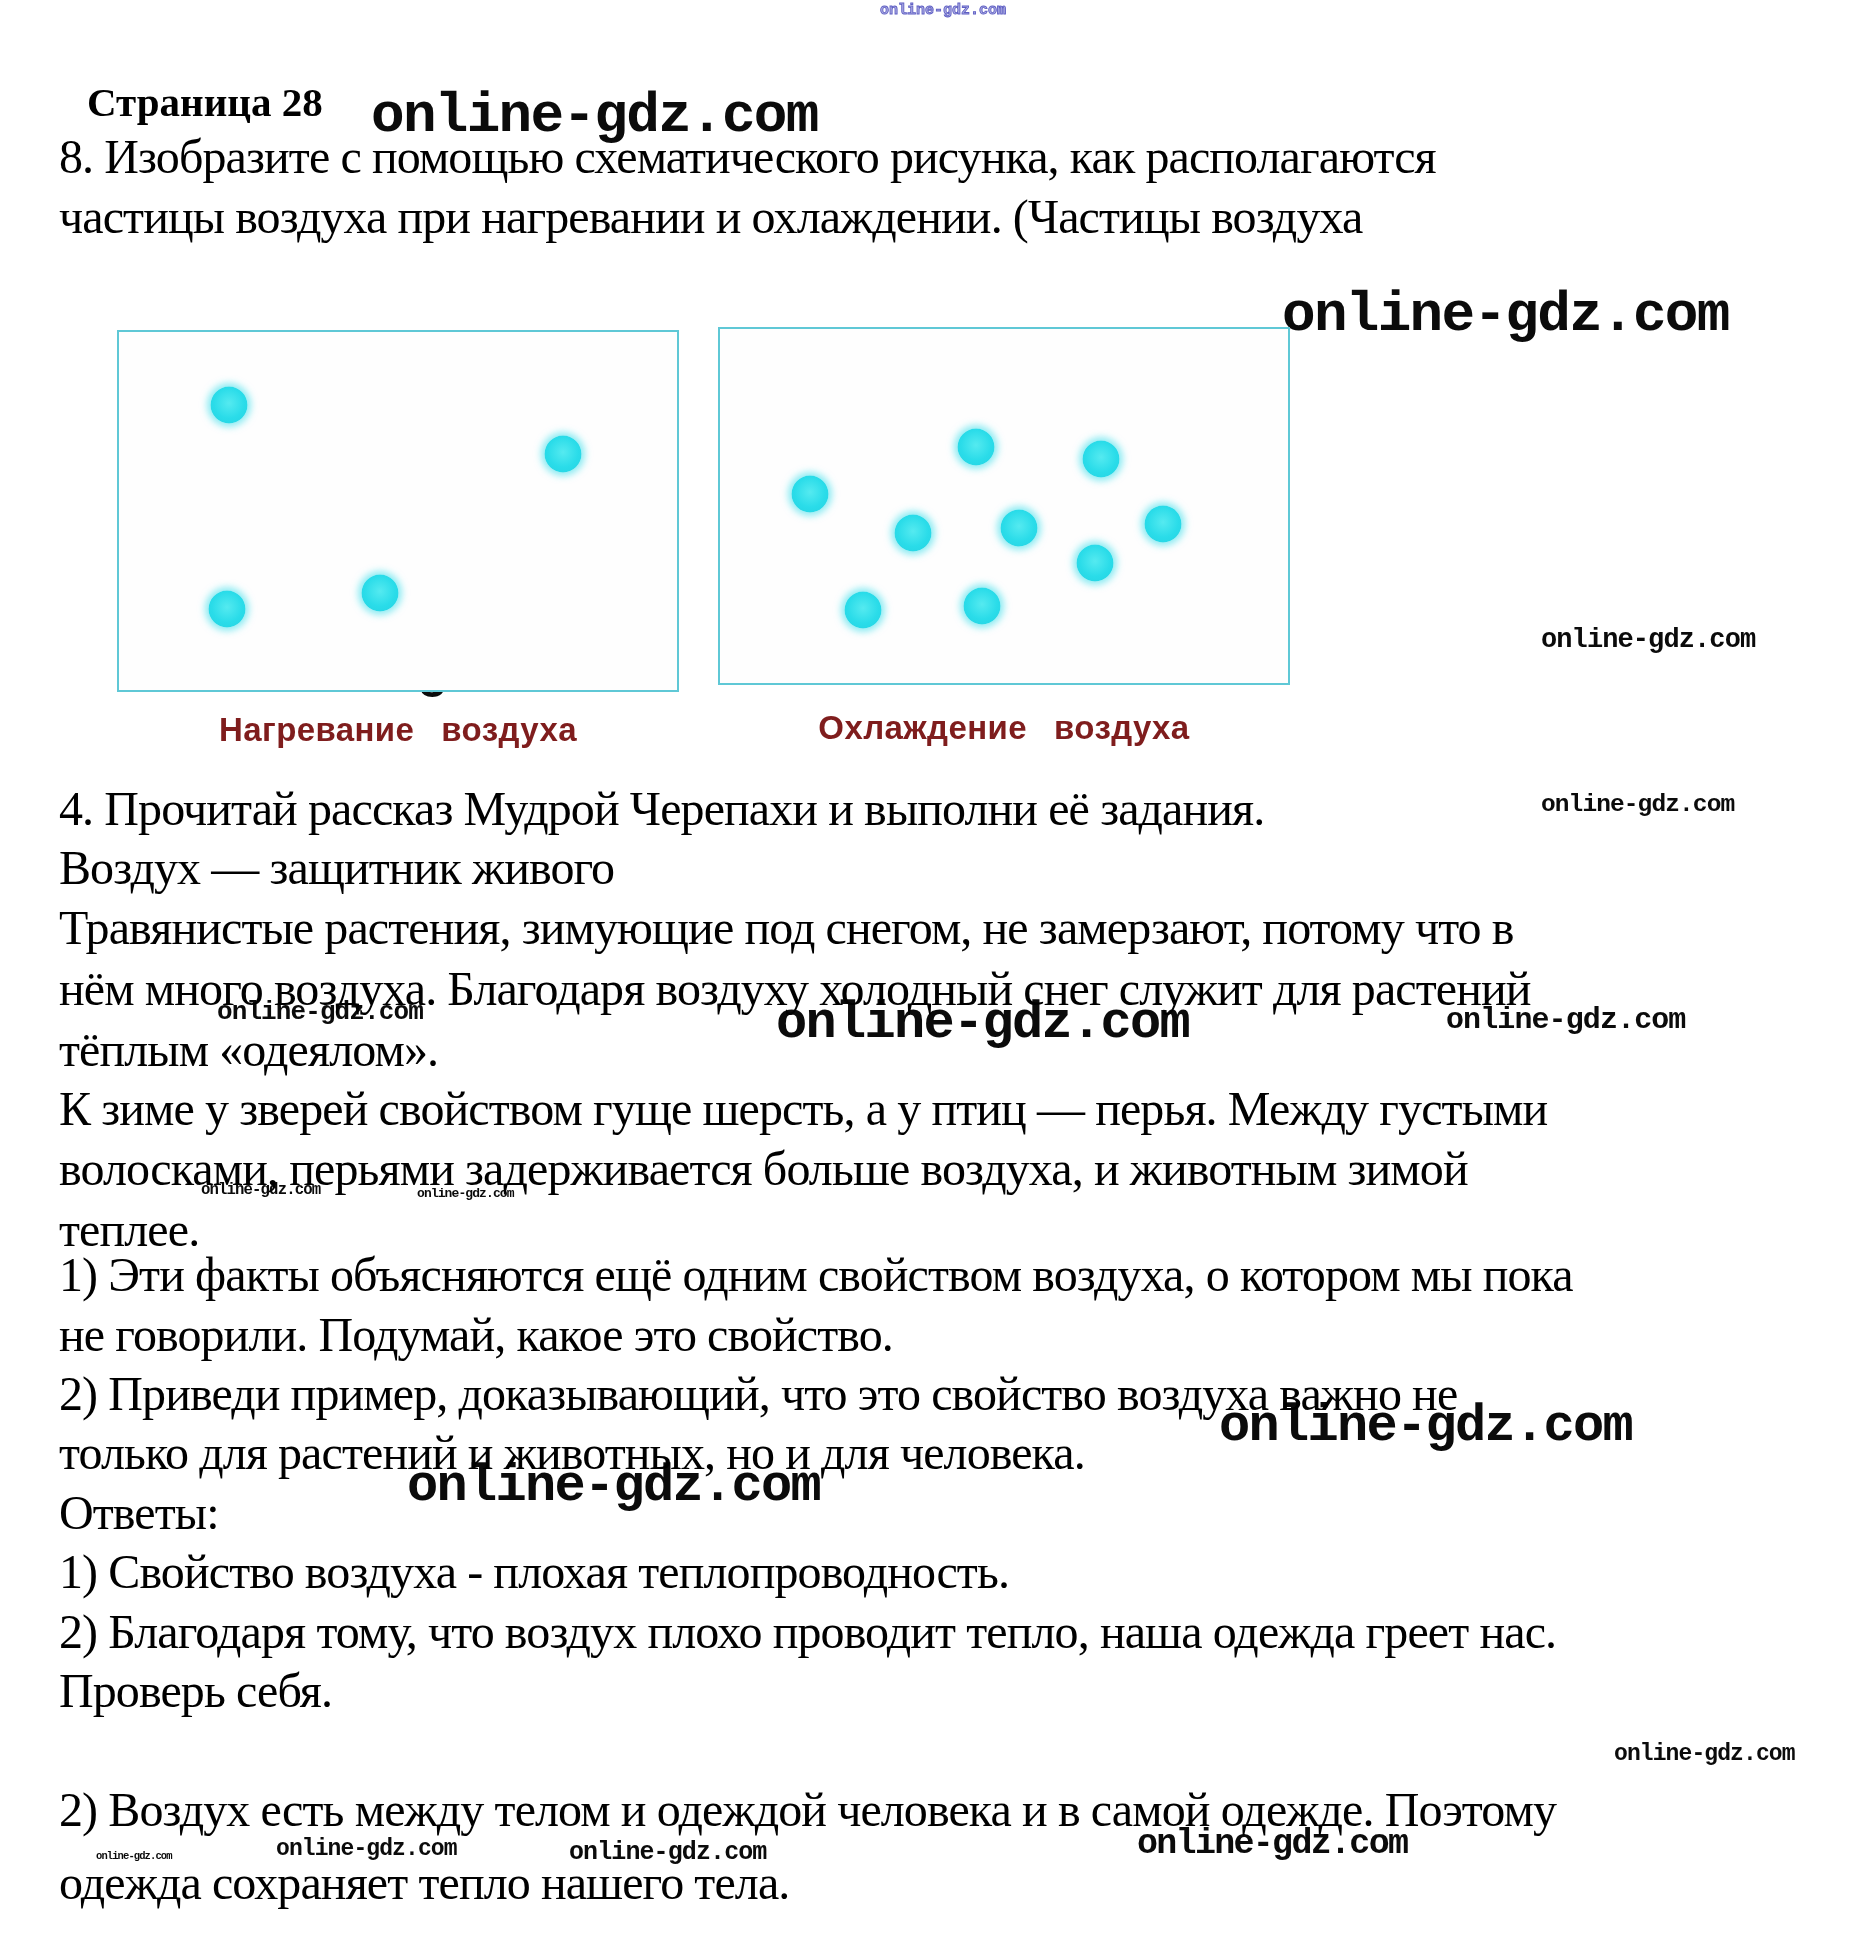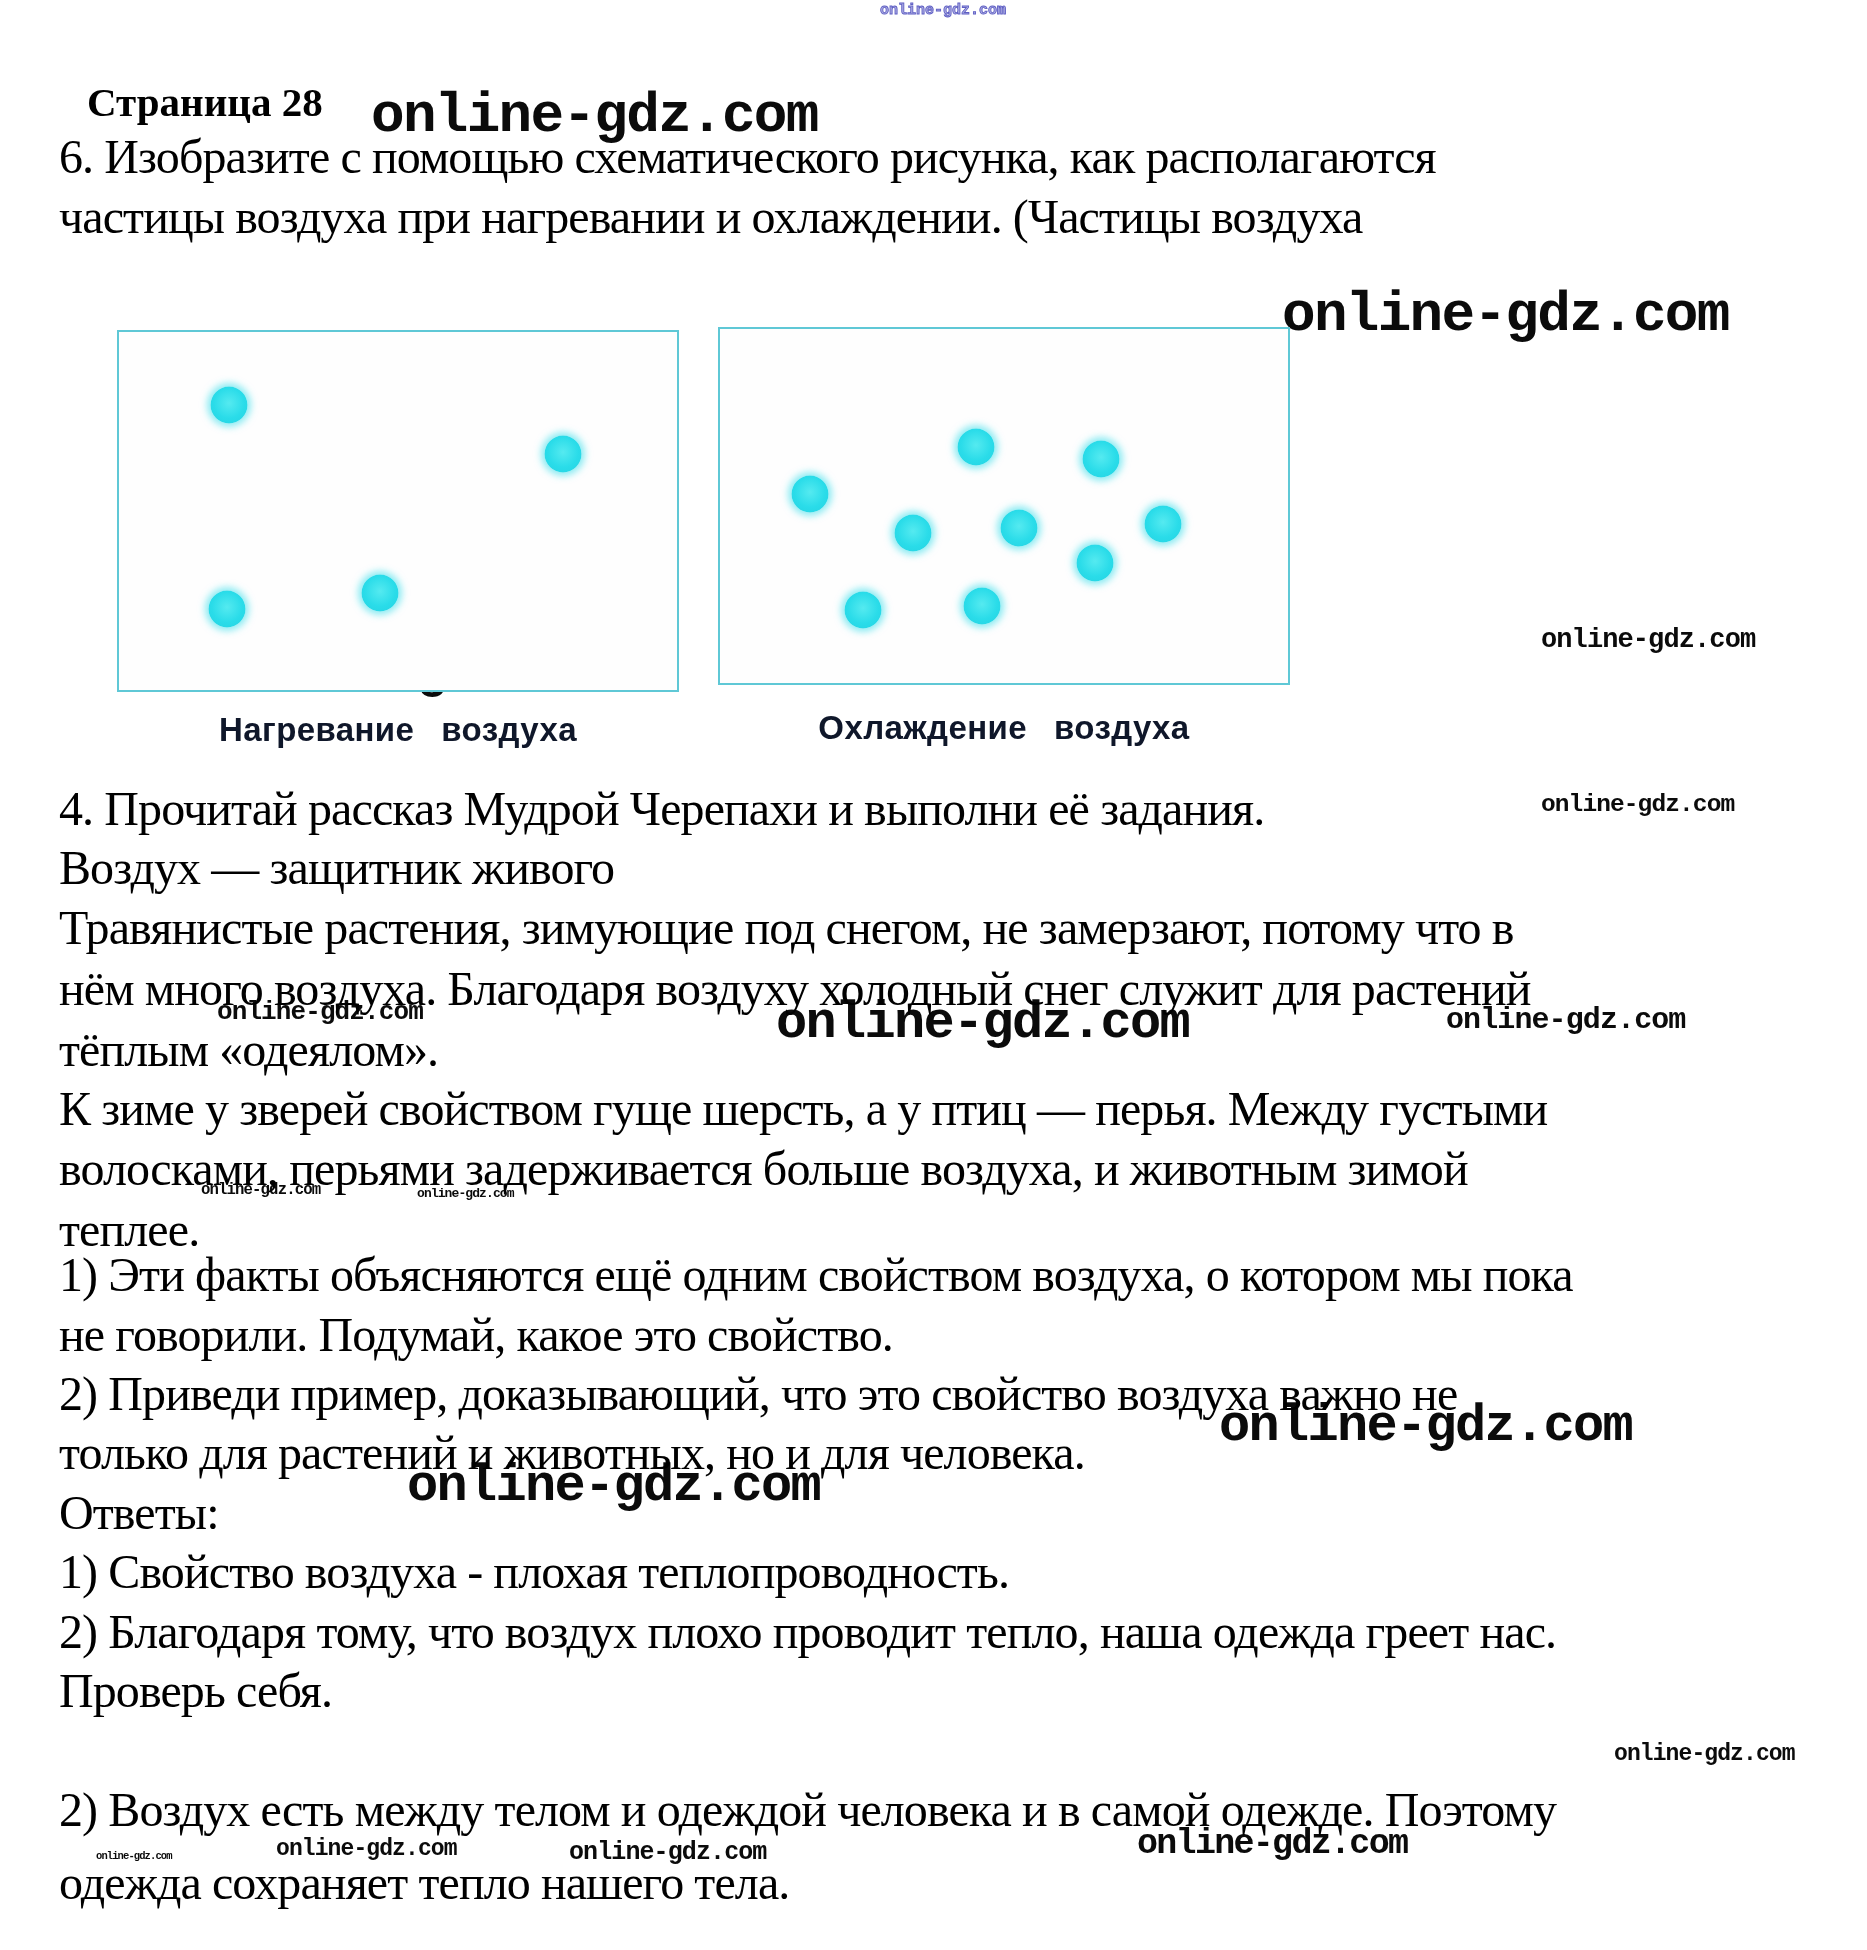--- a/index.html
+++ b/index.html
@@ -12,21 +12,21 @@
   .wm{position:absolute;font-family:Liberation Mono, monospace;color:#0b0b0b;
         white-space:nowrap;letter-spacing:-0.9px;}
   .wm.big{font-weight:bold;letter-spacing:-1.7px;}
   .wm.mid{font-weight:600;}
   .wm.top-purple{color:#aeaee2;-webkit-text-stroke:0.9px #5f5fc4;font-weight:600;letter-spacing:0;}
   .figure-box{position:absolute;background:#fefefe;border:2.6px solid #5fc8d6;box-sizing:border-box;}
   .dot{position:absolute;width:37px;height:37px;border-radius:50%;transform:translate(-50%,-50%);
         background:radial-gradient(circle at 50% 45%, #55eaf0 0%, #2adce9 55%, #24d2e2 100%);
         box-shadow:0 0 7.9px 3.5px rgba(48,221,233,0.55);}
   .caption{position:absolute;text-align:center;font-family:"Liberation Sans", sans-serif;
-        font-weight:bold;font-size:33px;color:#0f172a;word-spacing:17.5px;letter-spacing:0.4px;}
+        font-weight:bold;font-size:33px;color:#7f1d1d;word-spacing:17.5px;letter-spacing:0.4px;}
 </style>
 </head>
 <body>
 
 <div class="page">
 
   <span class="wm top-purple" style="left:880px;top:1.7px;font-size:15px;">online-gdz.com</span>
   <span class="wm big" style="left:371px;top:84px;font-size:56px;">online-gdz.com</span>
   <span class="wm big" style="left:1282px;top:283px;font-size:56px;">online-gdz.com</span>
   <span class="wm big" style="left:210px;top:643px;font-size:52px;">online-gdz.com</span>
@@ -41,21 +41,21 @@
   <span class="wm big" style="left:1219px;top:1397px;font-size:52px;">online-gdz.com</span>
   <span class="wm big" style="left:407px;top:1457px;font-size:52px;">online-gdz.com</span>
   <span class="wm mid" style="left:1614px;top:1741px;font-size:23px;">online-gdz.com</span>
   <span class="wm mid" style="left:96px;top:1850px;font-size:10.5px;">online-gdz.com</span>
   <span class="wm mid" style="left:276px;top:1836px;font-size:23px;">online-gdz.com</span>
   <span class="wm mid" style="left:569px;top:1838px;font-size:25px;">online-gdz.com</span>
   <span class="wm big" style="left:1137px;top:1824px;font-size:35px;">online-gdz.com</span>
 
   <div class="page-title">Страница 28</div>
 
-  <div class="bodyline" style="top:129px;">6. Изобразите с помощью схематического рисунка, как располагаются</div>
+  <div class="bodyline" style="top:129px;">8. Изобразите с помощью схематического рисунка, как располагаются</div>
   <div class="bodyline" style="top:189px;">частицы воздуха при нагревании и охлаждении. (Частицы воздуха</div>
 
   <div class="figure-box" style="left:117px;top:330px;width:562px;height:362px;">
     <span class="dot" style="left:19.8%;top:20.5%;"></span>
     <span class="dot" style="left:79.5%;top:34%;"></span>
     <span class="dot" style="left:19.4%;top:77.5%;"></span>
     <span class="dot" style="left:46.8%;top:72.9%;"></span>
   </div>
   <div class="caption" style="left:117px;top:711px;width:562px;">Нагревание воздуха</div>
 

